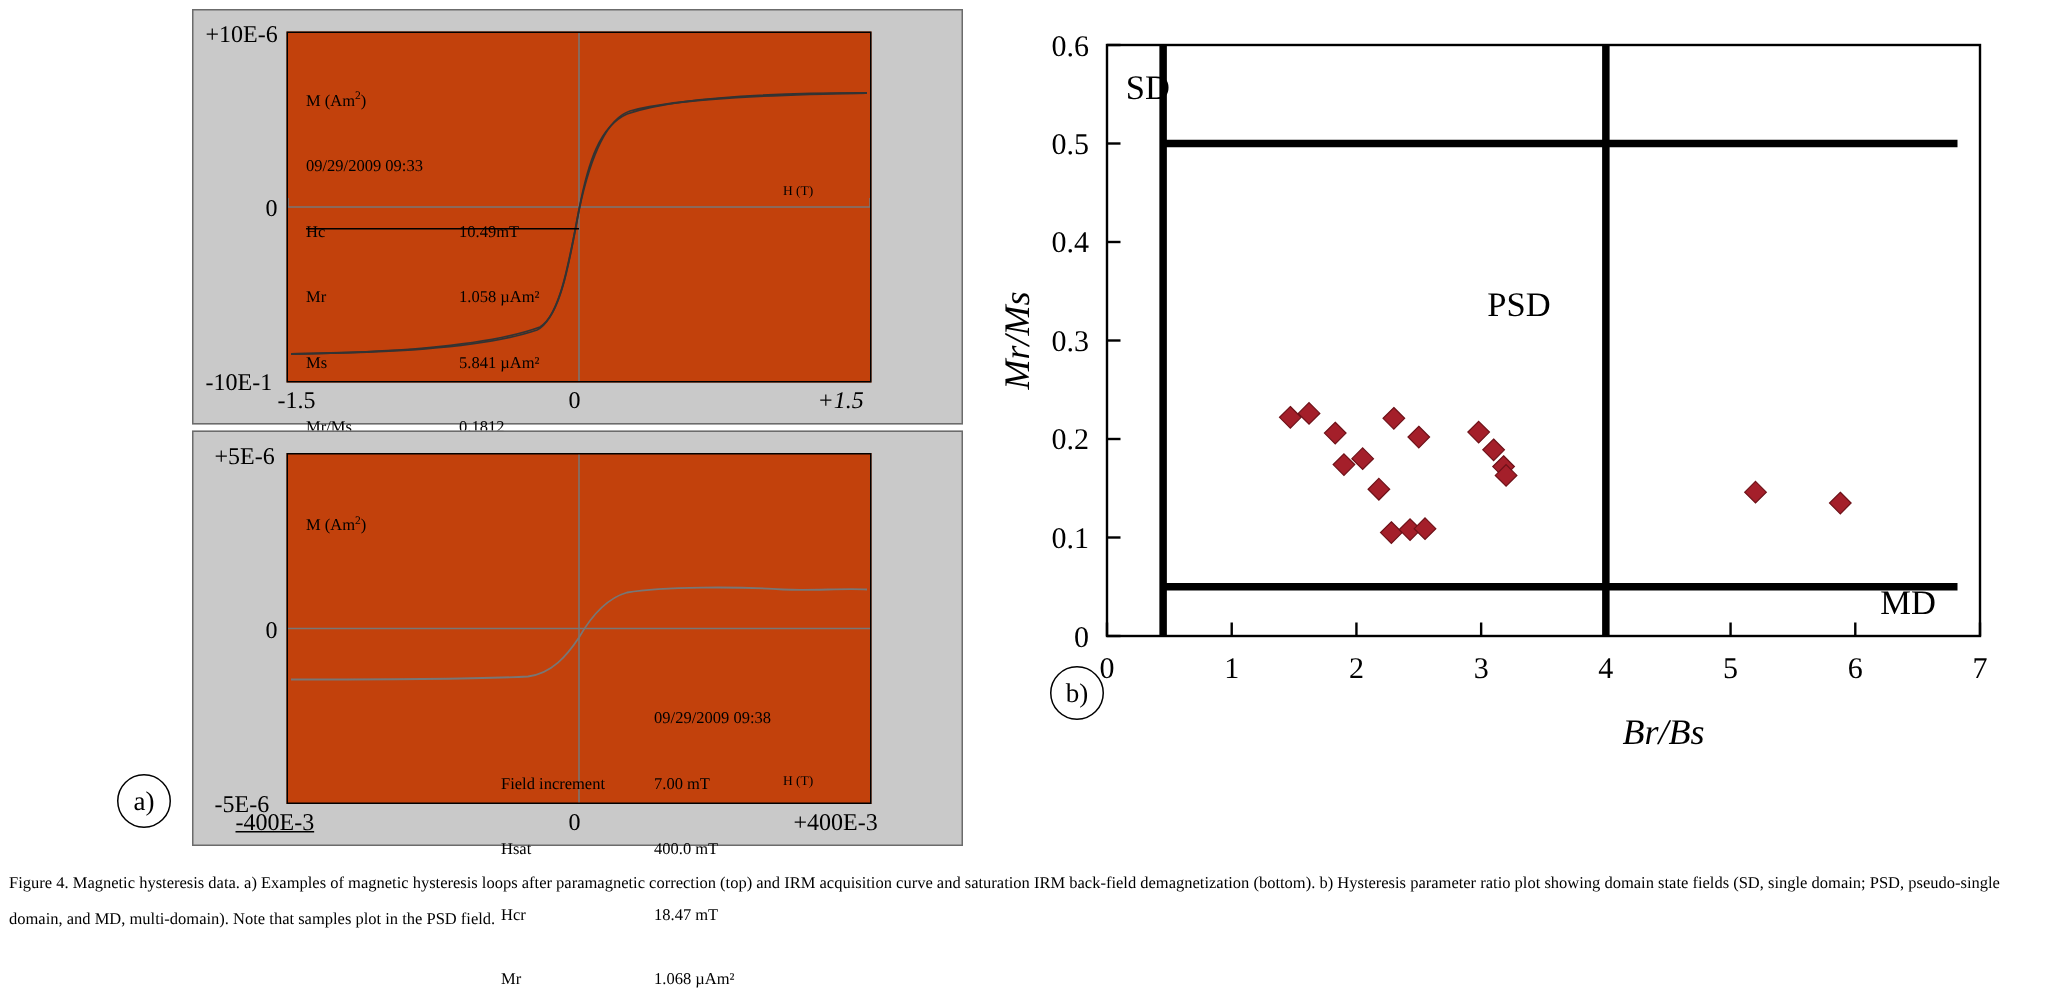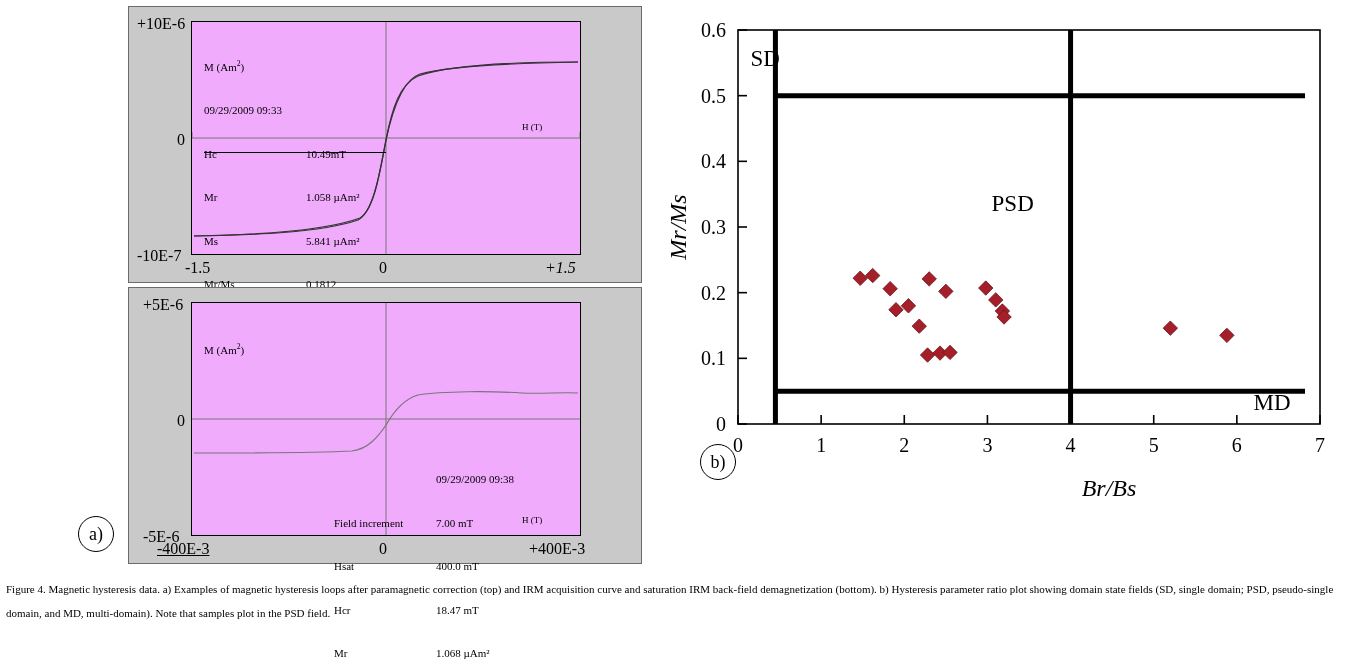--- a/index.html
+++ b/index.html
@@ -8,21 +8,21 @@
     font-family:"Liberation Serif", serif;
     color:#000;overflow:hidden;position:relative;
   }
   .figure{position:absolute;left:0;top:0;width:1368px;height:580px;}
 
   
   #panel-a{position:absolute;left:128px;top:6px;width:512px;height:550px;}
   .plotbox{position:absolute;background:#c9c9c9;border:1px solid #6b6b6b;}
   #a-top{left:0;top:0;width:512px;height:275px;}
   #a-bot{left:0;top:281px;width:512px;height:275px;}
-  .inner{position:absolute;background:#f0abfc;border:1px solid #000;}
+  .inner{position:absolute;background:#c2410c;border:1px solid #000;}
   #a-top-inner{left:62px;top:14px;width:388px;height:232px;}
   #a-bot-inner{left:62px;top:14px;width:388px;height:232px;}
 
   .axlabel{position:absolute;font-size:16px;white-space:nowrap;}
   .hlabel{position:absolute;font-size:9px;}
 
   .mono-table{position:absolute;font-size:11px;line-height:14.5px;white-space:pre;}
   .mono-table .row{display:flex;}
   .mono-table .k{width:102px;}
   .mono-table .v{width:78px;}
@@ -76,21 +76,21 @@
           <div class="row"><span class="k">Mr/Ms</span><span class="v">0.1812</span></div>
           <div class="row"><span class="k">S*</span><span class="v">0.1014</span></div>
           <div class="row"><span class="k">Field increment</span><span class="v">10 mT</span></div>
         </div>
         <div class="sep" style="left:12px;top:130px;width:182px;"></div>
         <div class="hlabel" style="left:330px;top:100px;">H (T)</div>
       </div>
 
       <div class="axlabel" style="left:8px;top:8px;">+10E-6</div>
       <div class="axlabel" style="left:48px;top:124px;">0</div>
-      <div class="axlabel" style="left:8px;top:240px;">-10E-7</div>
+      <div class="axlabel" style="left:8px;top:240px;">-10E-1</div>
       <div class="axlabel" style="left:56px;top:252px;">-1.5</div>
       <div class="axlabel" style="left:250px;top:252px;">0</div>
       <div class="axlabel" style="left:416px;top:252px;font-style:italic;">+1.5</div>
     </div>
 
     <div class="plotbox" id="a-bot">
       <div class="inner" id="a-bot-inner">
         <svg class="curvesvg" width="388" height="232" viewBox="0 0 388 232">
           <line x1="0" y1="116" x2="388" y2="116" stroke="#777" stroke-width="1"></line>
           <line x1="194" y1="0" x2="194" y2="232" stroke="#777" stroke-width="1"></line>

